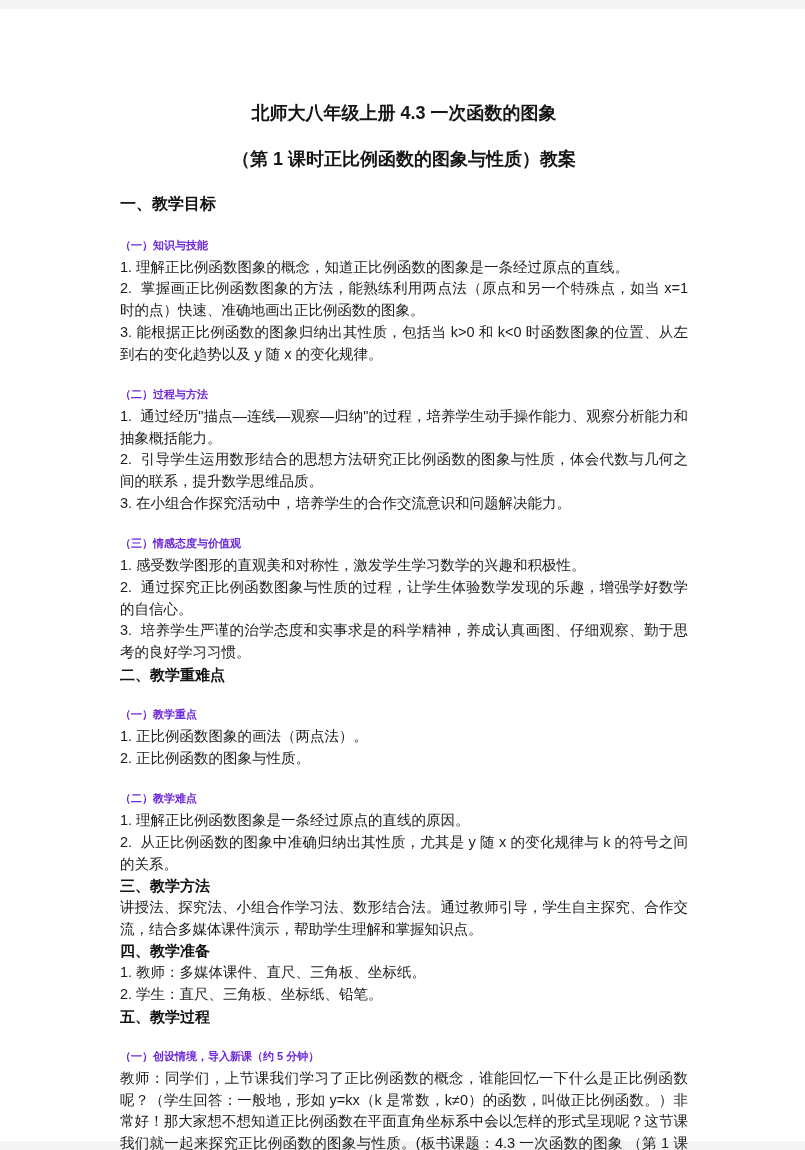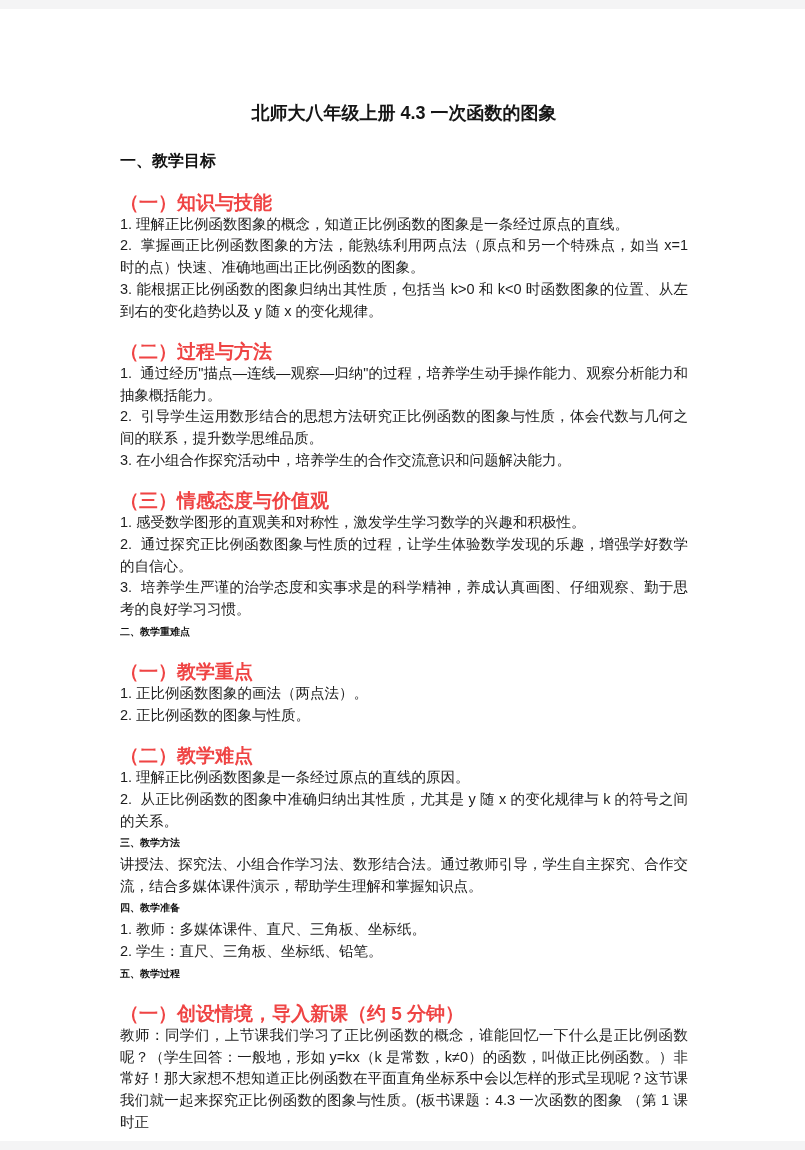--- a/index.html
+++ b/index.html
@@ -47,31 +47,32 @@
   #doc-body .blk { margin: 0; }
   #doc-body .h1 {
     font-size: 16px;
     font-weight: bold;
     line-height: 24px;
     margin: 6px 0 5px 0;
     color: #121212;
   }
   #doc-body .h3 {
     font-weight: bold;
-    font-size: 10px;
+    font-size: 15px;
     color: #121212;
   }
   #doc-body .h2 {
     font-weight: bold;
-    font-size: 19px;
-    color: #ef4444;
+    font-size: 11px;
+    color: #6d28d9;
     margin-top: 19px;
   }
 </style>
 </head>
 <body>
 
 <div class="viewport">
   <div class="page">
     <div class="doc-title">北师大八年级上册 4.3 一次函数的图象</div>
+    <div class="doc-title second">（第 1 课时正比例函数的图象与性质）教案</div>
     <div id="doc-body"><div class="blk h1">一、教学目标</div><div class="blk h2">（一）知识与技能</div><div class="blk p">1. 理解正比例函数图象的概念，知道正比例函数的图象是一条经过原点的直线。</div><div class="blk p">2.  掌握画正比例函数图象的方法，能熟练利用两点法（原点和另一个特殊点，如当 x=1 时的点）快速、准确地画出正比例函数的图象。</div><div class="blk p">3. 能根据正比例函数的图象归纳出其性质，包括当 k&gt;0 和 k&lt;0 时函数图象的位置、从左到右的变化趋势以及 y 随 x 的变化规律。</div><div class="blk h2">（二）过程与方法</div><div class="blk p">1.  通过经历"描点—连线—观察—归纳"的过程，培养学生动手操作能力、观察分析能力和抽象概括能力。</div><div class="blk p">2.  引导学生运用数形结合的思想方法研究正比例函数的图象与性质，体会代数与几何之间的联系，提升数学思维品质。</div><div class="blk p">3. 在小组合作探究活动中，培养学生的合作交流意识和问题解决能力。</div><div class="blk h2">（三）情感态度与价值观</div><div class="blk p">1. 感受数学图形的直观美和对称性，激发学生学习数学的兴趣和积极性。</div><div class="blk p">2.  通过探究正比例函数图象与性质的过程，让学生体验数学发现的乐趣，增强学好数学的自信心。</div><div class="blk p">3.  培养学生严谨的治学态度和实事求是的科学精神，养成认真画图、仔细观察、勤于思考的良好学习习惯。</div><div class="blk h3">二、教学重难点</div><div class="blk h2">（一）教学重点</div><div class="blk p">1. 正比例函数图象的画法（两点法）。</div><div class="blk p">2. 正比例函数的图象与性质。</div><div class="blk h2">（二）教学难点</div><div class="blk p">1. 理解正比例函数图象是一条经过原点的直线的原因。</div><div class="blk p">2.  从正比例函数的图象中准确归纳出其性质，尤其是 y 随 x 的变化规律与 k 的符号之间的关系。</div><div class="blk h3">三、教学方法</div><div class="blk p">讲授法、探究法、小组合作学习法、数形结合法。通过教师引导，学生自主探究、合作交流，结合多媒体课件演示，帮助学生理解和掌握知识点。</div><div class="blk h3">四、教学准备</div><div class="blk p">1. 教师：多媒体课件、直尺、三角板、坐标纸。</div><div class="blk p">2. 学生：直尺、三角板、坐标纸、铅笔。</div><div class="blk h3">五、教学过程</div><div class="blk h2">（一）创设情境，导入新课（约 5 分钟）</div><div class="blk p">教师：同学们，上节课我们学习了正比例函数的概念，谁能回忆一下什么是正比例函数呢？（学生回答：一般地，形如 y=kx（k 是常数，k≠0）的函数，叫做正比例函数。）非常好！那大家想不想知道正比例函数在平面直角坐标系中会以怎样的形式呈现呢？这节课我们就一起来探究正比例函数的图象与性质。(板书课题：4.3 一次函数的图象 （第 1 课时正</div></div>
   </div>
 </div>
 
 </body></html>

